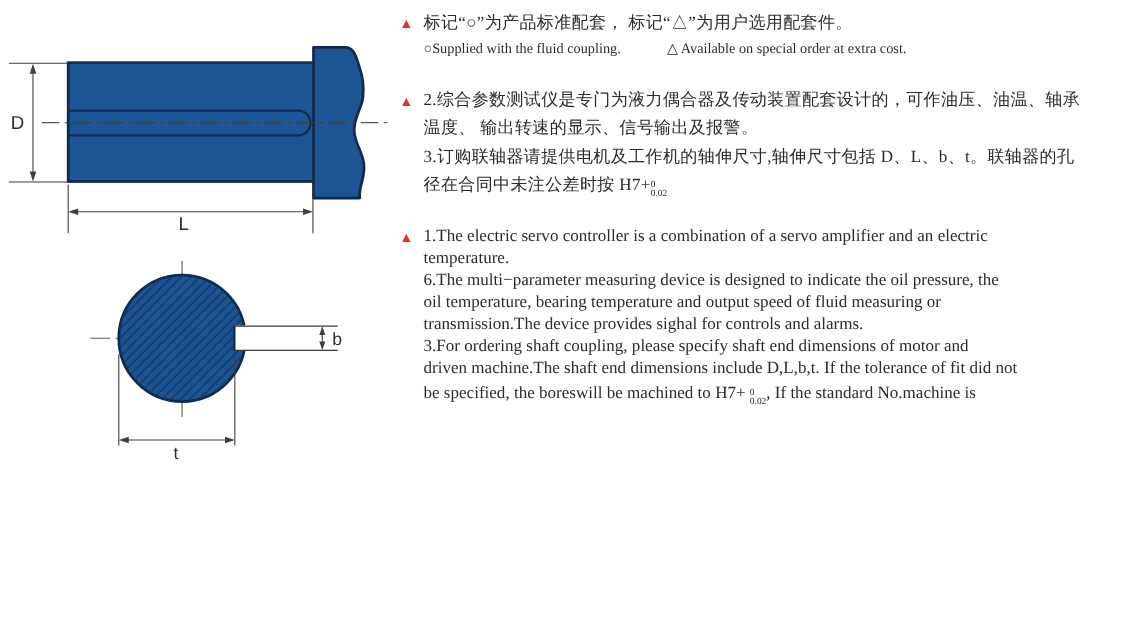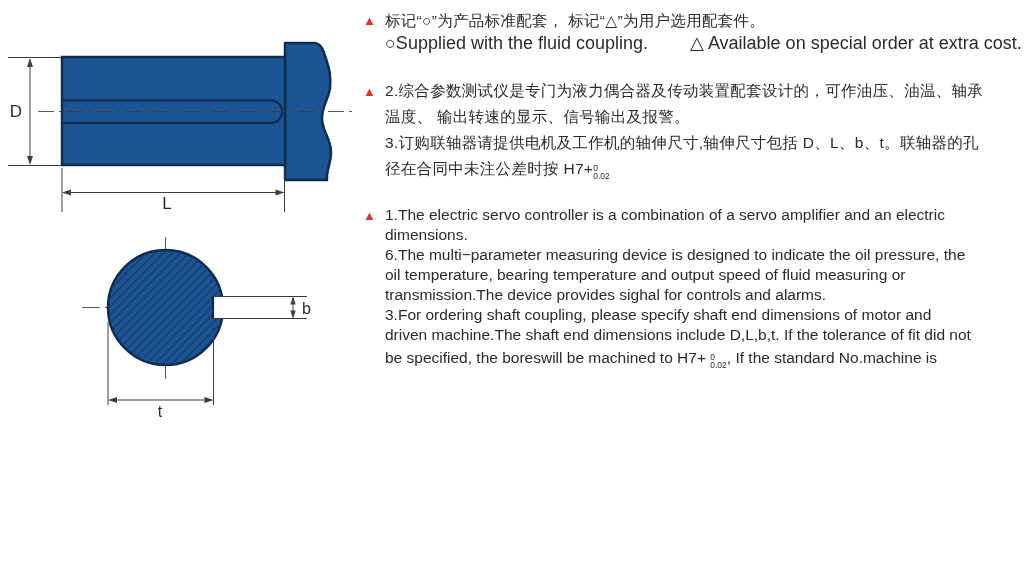--- a/index.html
+++ b/index.html
@@ -8,26 +8,26 @@
     font-family:"Liberation Sans","DejaVu Sans",sans-serif;color:#2b2b2b;
   }
   .page{position:absolute;inset:0;}
   .diagram-area{position:absolute;left:0;top:0;width:360px;height:440px;}
   .text-col{position:absolute;left:363px;top:10px;width:656px;}
   .note-block{display:flex;align-items:flex-start;}
   .tri{
     width:22px;flex:0 0 22px;color:#e0332a;font-size:13px;line-height:20px;
     padding-top:1px;
   }
-  .block-body{flex:1;}
+  .block-body{flex:1;font-family:Liberation Serif, serif;}
   .line{white-space:pre;}
   .zh{font-size:15.5px;line-height:26px;letter-spacing:0.3px;}
   .zh-first{line-height:21px;padding-bottom:2px;}
   .en{font-size:15.5px;line-height:20px;}
-  .legend-en{font-size:18px;line-height:21px;text-align:right;}
+  .legend-en{font-size:13px;line-height:21px;}
   .legend-gap{display:inline-block;margin-left:42px;}
   .gap1{height:24px;}
   .gap2{height:23px;}
   .tol-line{padding-top:3px;padding-bottom:2px;}
   .tol-stack{
     display:inline-block;vertical-align:-5px;font-size:8.5px;line-height:8px;
     letter-spacing:0;text-align:left;
   }
   .tol-stack span{display:block;}
   svg text{font-family:"Liberation Sans","DejaVu Sans",sans-serif;}
@@ -129,21 +129,21 @@
         <div class="line"><span>径在合同中未注公差时按 H7+</span><span class="tol-stack"><span>0</span><span>0.02</span></span></div>
       </div>
     </div>
 
     <div class="gap2"></div>
 
     <div class="note-block">
       <span class="tri">▲</span>
       <div class="block-body en">
         <div class="line">1.The electric servo controller is a combination of a servo amplifier and an electric</div>
-        <div class="line">dimensions.</div>
+        <div class="line">temperature.</div>
         <div class="line">6.The multi−parameter measuring device is designed to indicate the oil pressure, the</div>
         <div class="line">oil temperature, bearing temperature and output speed of fluid measuring or</div>
         <div class="line">transmission.The device provides sighal for controls and alarms.</div>
         <div class="line">3.For ordering shaft coupling, please specify shaft end dimensions of motor and</div>
         <div class="line">driven machine.The shaft end dimensions include D,L,b,t. If the tolerance of fit did not</div>
         <div class="line tol-line"><span>be specified, the boreswill be machined to H7+ </span><span class="tol-stack"><span>0</span><span>0.02</span></span><span>, If the standard No.machine is</span></div>
       </div>
     </div>
 
   </div>

